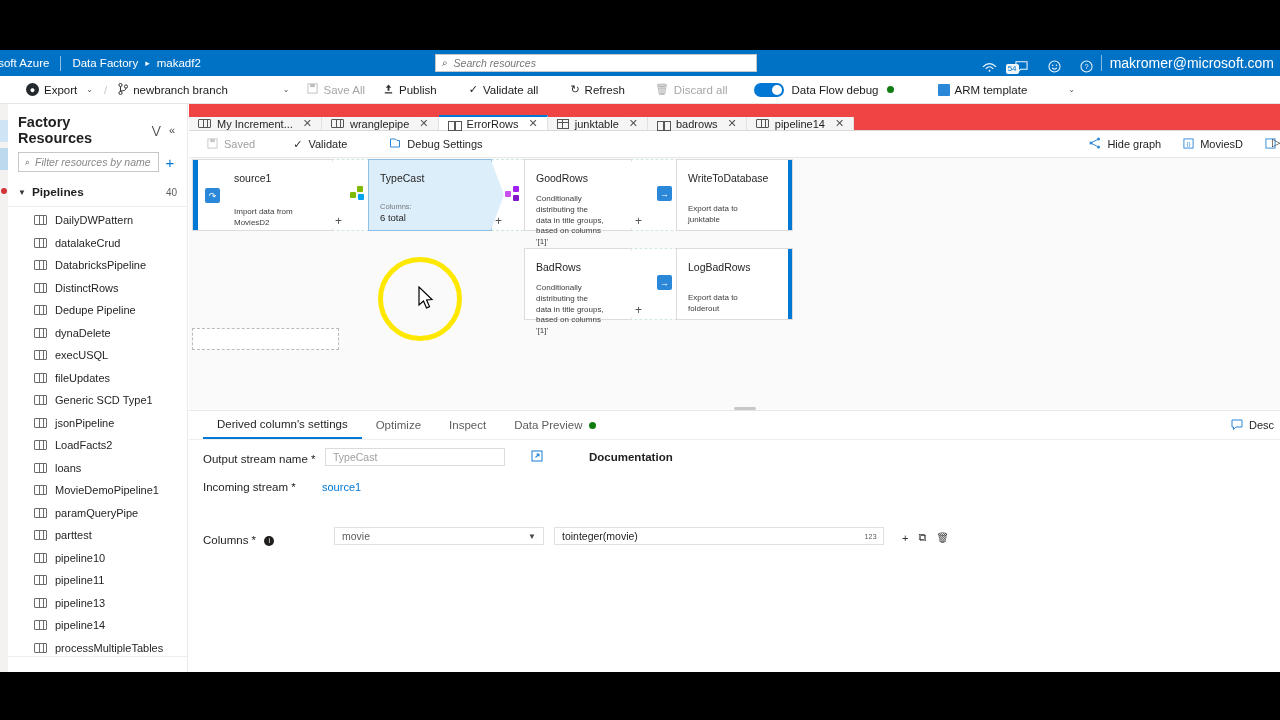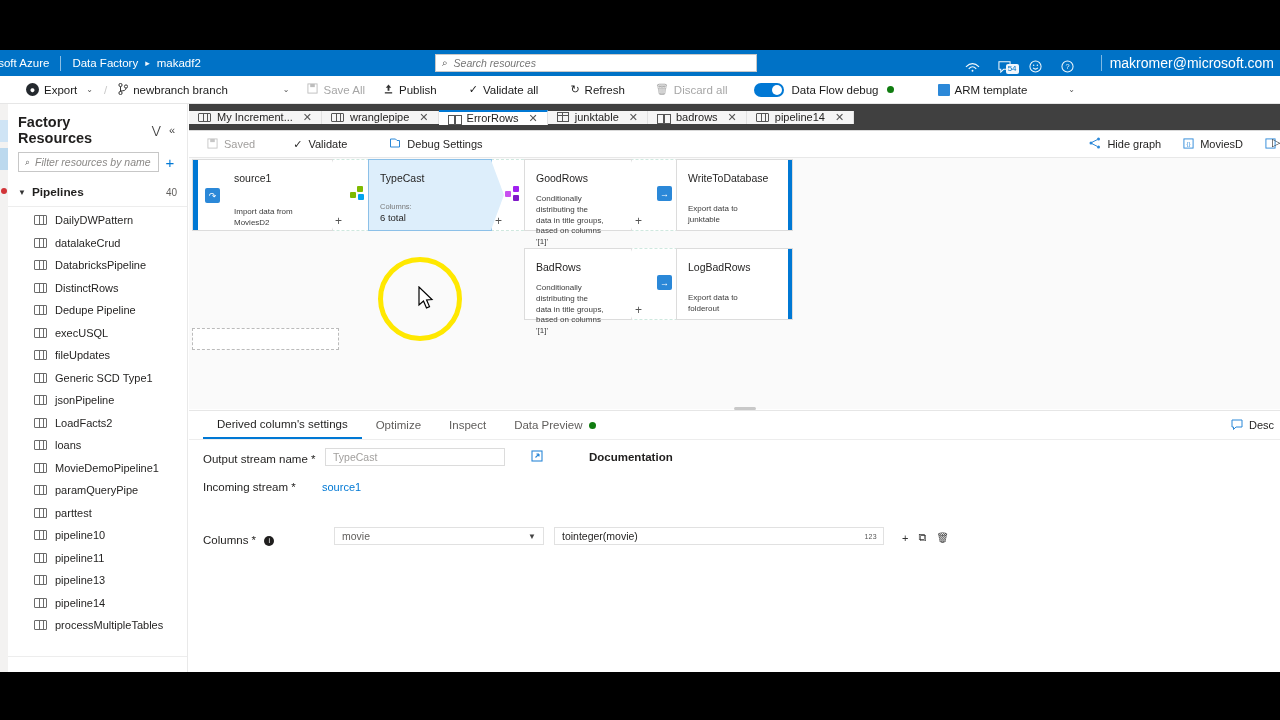--- a/index.html
+++ b/index.html
@@ -27,21 +27,21 @@
   .az-sep { width: 1px; height: 15px; background: rgba(255,255,255,.55); margin: 0 11px; }
   .az-crumb { white-space: nowrap; }
   .az-chev { margin: 0 7px; font-size: 9px; opacity: .95; }
   .az-search {
     position: absolute; left: 435px; top: 4px; width: 322px; height: 18px;
     background: #fff; border: 1px solid #c8c8c8; display: flex; align-items: center;
     padding-left: 6px; color: #767676; font-size: 10.5px; font-style: italic;
   }
   .az-search .mag { margin-right: 6px; font-size: 10px; font-style: normal; color: #444; }
   .az-right { position: absolute; right: 0px; top: 0; height: 26px; display: flex; align-items: center; gap: 0px; }
-  .az-ico { width: 32px; text-align: left; font-size: 13px; opacity: .95; position: relative; margin-top: 9px; }
+  .az-ico { width: 32px; text-align: right; font-size: 13px; opacity: .95; position: relative; margin-top: 9px; }
   .az-badge {
     position: absolute; left: 9px; top: 4px; background: #fff; color: #0072c6;
     font-size: 8px; border-radius: 2px; padding: 0 2px; line-height: 10px;
   }
   .az-vsep { width: 1px; height: 16px; background: rgba(255,255,255,.5); margin: 0 8px; }
   .az-user { font-size: 14px; padding-right: 6px; white-space: nowrap; }
 
   
   .cmdbar {
     position: absolute; left: 0; top: 26px; width: 1280px; height: 28px;
@@ -116,21 +116,21 @@
     position: absolute; left: 0; bottom: 0; width: 180px; height: 16px;
     border-top: 1px solid #ededed; background: #fff; font-size: 9px; color: #888; padding-left: 10px;
   }
 
   
   .main { position: absolute; left: 189px; top: 54px; width: 1091px; height: 568px; background: #fff; }
 
   
   .tabstrip {
     position: absolute; left: 0; top: 0; width: 1091px; height: 27px;
-    background: #404040; border-bottom: 1px solid #d9d9d9; display: flex; align-items: center;
+    background: #ef4444; border-bottom: 1px solid #d9d9d9; display: flex; align-items: flex-end;
   }
   .tab {
     display: flex; align-items: center; gap: 6px; padding: 0 9px; font-size: 11px; color: #201f1e;
     border-right: 1px solid #e1e1e1; background: #f5f5f5; position: relative; white-space: nowrap;
   }
   .tab.active { background: #fff; border-top: 2px solid #0078d4; }
   .tab .x { font-size: 11px; color: #555; margin-left: 4px; }
   .tab .ticon { font-size: 10px; color: #3b3b3b; display: inline-flex; }
   .ic-pipe { width: 13px; height: 9px; border: 1px solid #555; border-radius: 1px; position: relative; }
   .ic-pipe::after { content:""; position:absolute; left:4px; top:-1px; width:1px; height:9px; background:#555; }
@@ -396,20 +396,24 @@
           <div class="sb-item">
             <span class="pic"></span>
             <span>DistinctRows</span>
           </div>
           <div class="sb-item">
             <span class="pic"></span>
             <span>Dedupe Pipeline</span>
           </div>
           <div class="sb-item">
             <span class="pic"></span>
+            <span>dynaDelete</span>
+          </div>
+          <div class="sb-item">
+            <span class="pic"></span>
             <span>execUSQL</span>
           </div>
           <div class="sb-item">
             <span class="pic"></span>
             <span>fileUpdates</span>
           </div>
           <div class="sb-item">
             <span class="pic"></span>
             <span>Generic SCD Type1</span>
           </div>

